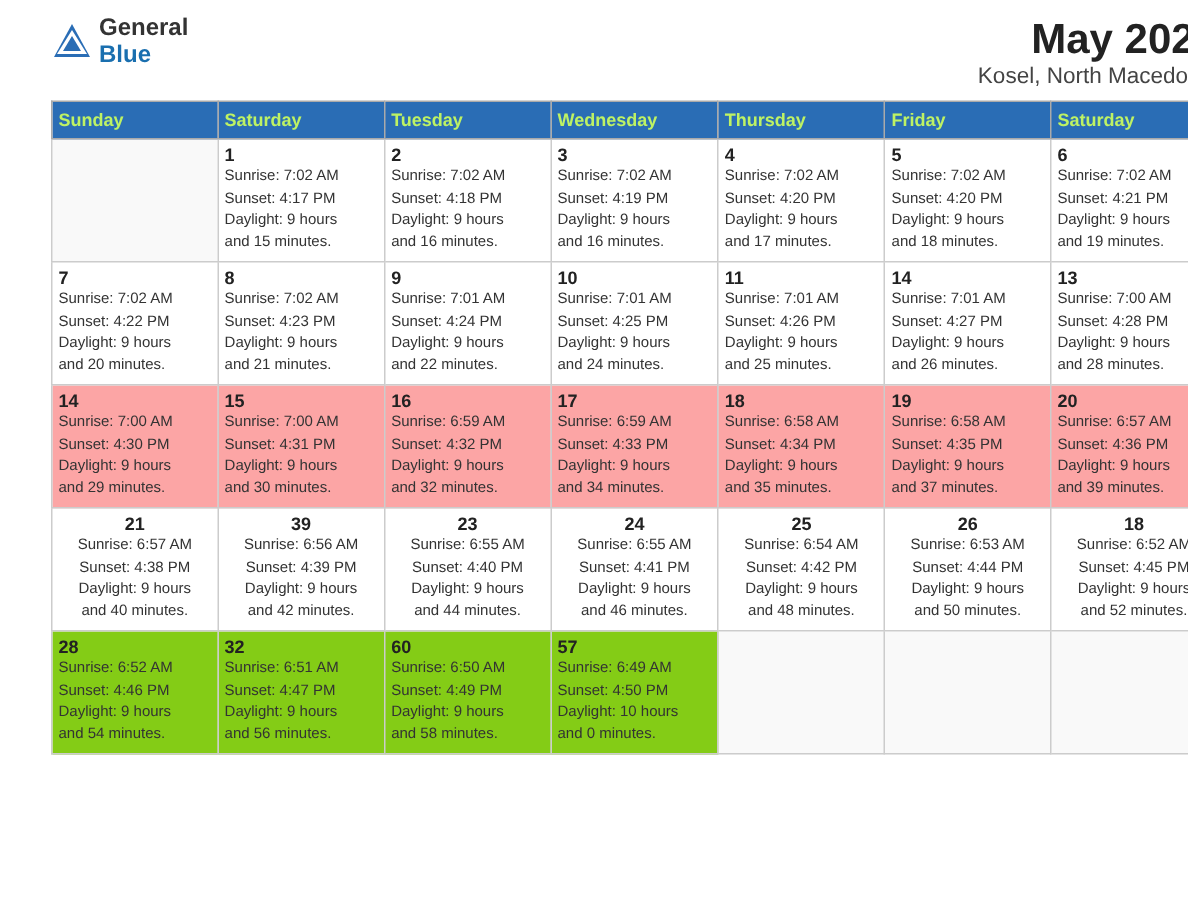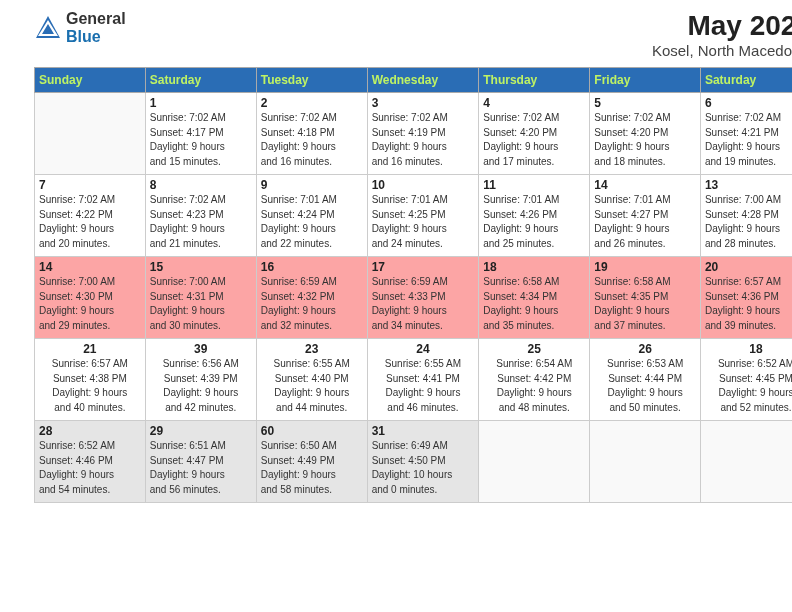--- a/index.html
+++ b/index.html
@@ -95,21 +95,21 @@
       line-height: 1.45;
       font-size: 10px;
     }
     .calendar tr:nth-child(even) td:not(.empty) {
       background: #fff;
     }
     .week-row-1 td { background: #fff; }
     .week-row-2 td { background: #f5f7fa; }
     .week-row-3 td { background: #fca5a5; }
     .week-row-4 td { background: #f5f7fa; text-align: center; }
-    .week-row-5 td { background: #e5e5e5; }
+    .week-row-5 td { background: #84cc16; }
     .week-row-1 td.empty,
     .week-row-2 td.empty,
     .week-row-3 td.empty,
     .week-row-4 td.empty,
     .week-row-5 td.empty { background: #f9f9f9; }
   </style>
 </head>
 <body>
 
 <div class="page">
@@ -261,29 +261,29 @@
             <span class="day-num">18</span>
             <div class="day-info">Sunrise: 6:52 AM<br>Sunset: 4:45 PM<br>Daylight: 9 hours<br>and 52 minutes.</div>
           </td>
         </tr>
         <tr class="week-row-5">
           <td>
             <span class="day-num">28</span>
             <div class="day-info">Sunrise: 6:52 AM<br>Sunset: 4:46 PM<br>Daylight: 9 hours<br>and 54 minutes.</div>
           </td>
           <td>
-            <span class="day-num">29</span>
+            <span class="day-num">32</span>
             <div class="day-info">Sunrise: 6:51 AM<br>Sunset: 4:47 PM<br>Daylight: 9 hours<br>and 56 minutes.</div>
           </td>
           <td>
             <span class="day-num">60</span>
             <div class="day-info">Sunrise: 6:50 AM<br>Sunset: 4:49 PM<br>Daylight: 9 hours<br>and 58 minutes.</div>
           </td>
           <td>
-            <span class="day-num">31</span>
+            <span class="day-num">57</span>
             <div class="day-info">Sunrise: 6:49 AM<br>Sunset: 4:50 PM<br>Daylight: 10 hours<br>and 0 minutes.</div>
           </td>
           <td class="empty"></td>
           <td class="empty"></td>
           <td class="empty"></td>
         </tr>
       </tbody>
   </table>
 </div>
 

